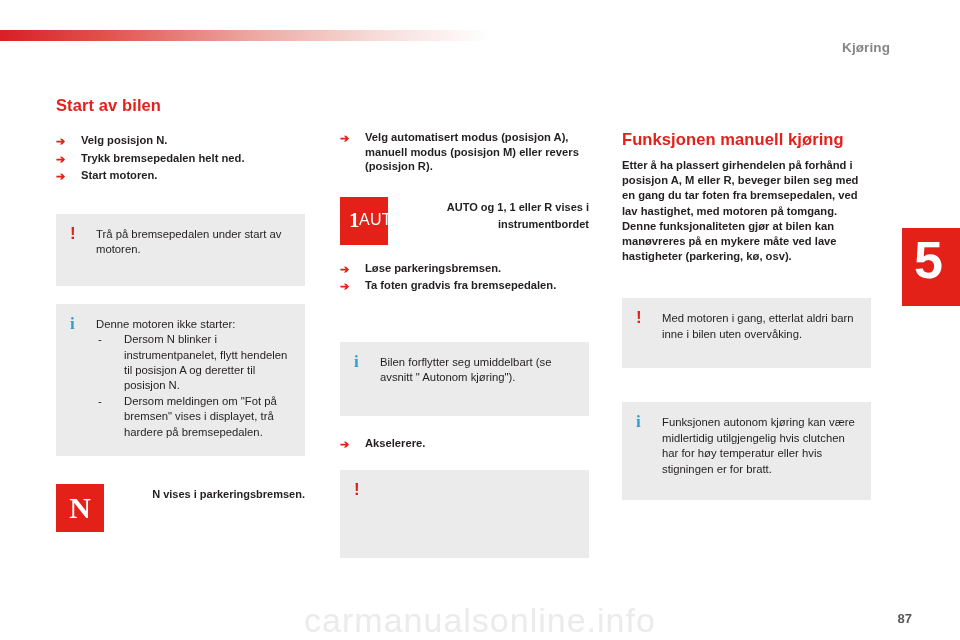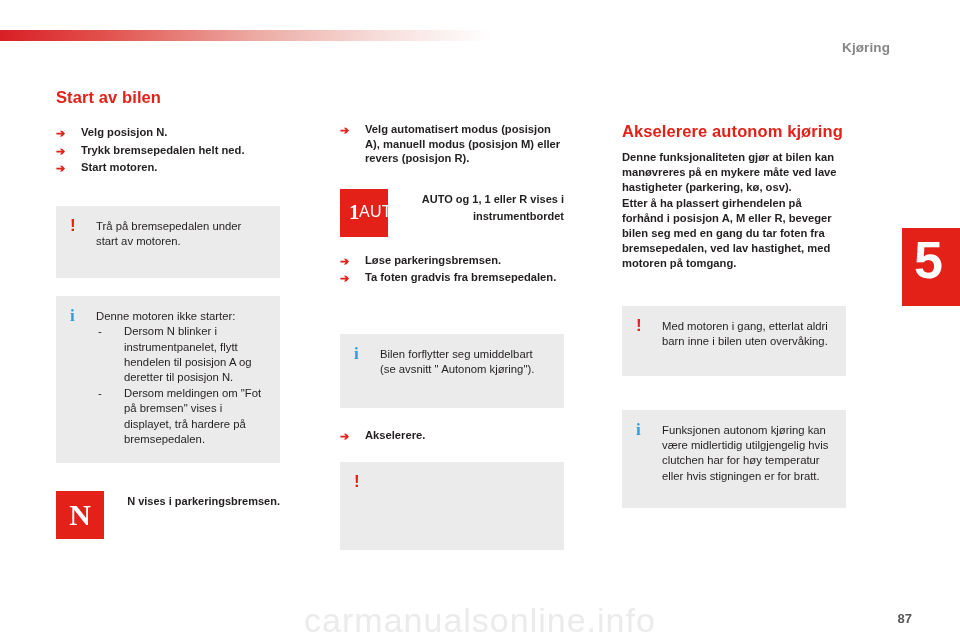--- a/index.html
+++ b/index.html
@@ -73,22 +73,22 @@
     text-align: center;
     font-size: 34px;
     color: #ebebeb;
     letter-spacing: 1px;
     font-family: "Liberation Sans", sans-serif;
   }
 
   
   .col {
     position: absolute;
-    top: 88px;
-    width: 224px;
+    top: 96px;
+    width: 249px;
   }
   .col-1 { left: 56px; }
   .col-2 { left: 340px; }
   .col-3 { left: 622px; }
 
   h1.section-title {
     margin: 0 0 18px 0;
     font-size: 16.5px;
     font-weight: bold;
     color: #e32119;
@@ -350,24 +350,24 @@
   <div class="callout warn" style="min-height:88px;">
     <span class="ico">!</span>
   </div>
 
 </div>
 
 <div class="col col-3">
 
   <div class="sp-34"></div>
 
-  <h1 class="section-title">Akselerere autonom kjøring</h1>
-
+  <h1 class="section-title">Funksjonen manuell kjøring</h1>
+
+  <p class="body-text">Etter å ha plassert girhendelen på forhånd i posisjon A, M eller R, beveger bilen seg med en gang du tar foten fra bremsepedalen, ved lav hastighet, med motoren på tomgang.</p>
   <p class="body-text">Denne funksjonaliteten gjør at bilen kan manøvreres på en mykere måte ved lave hastigheter (parkering, kø, osv).</p>
-  <p class="body-text">Etter å ha plassert girhendelen på forhånd i posisjon A, M eller R, beveger bilen seg med en gang du tar foten fra bremsepedalen, ved lav hastighet, med motoren på tomgang.</p>
 
   <div class="sp-34"></div>
 
   <div class="callout warn" style="min-height:70px;">
     <span class="ico">!</span>
     <p>Med motoren i gang, etterlat aldri barn inne i bilen uten overvåking.</p>
   </div>
 
   <div class="sp-34"></div>
 

